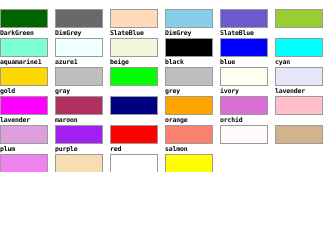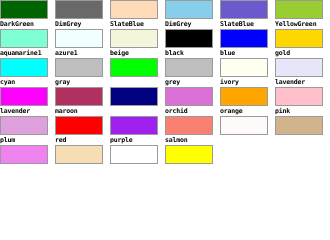--- a/index.html
+++ b/index.html
@@ -11,20 +11,21 @@
     width: 330px;
     height: 172px;
     overflow: hidden;
     font-family: "DejaVu Sans Mono", "Liberation Mono", monospace;
   }
   #color-grid {
     display: grid;
     grid-template-columns: repeat(6, 55px);
     grid-auto-rows: 29px;
     width: 330px;
+    margin-top: 9px;
   }
   .swatch-cell {
     width: 55px;
     height: 29px;
     box-sizing: border-box;
     position: relative;
   }
   .swatch-chip {
     width: 48px;
     height: 19px;
@@ -63,21 +64,20 @@
     <div class="swatch-cell">
       <span class="swatch-chip" style="background: rgb(135, 206, 235);"></span>
       <span class="swatch-label">DimGrey</span>
     </div>
     <div class="swatch-cell">
       <span class="swatch-chip" style="background: rgb(106, 90, 205);"></span>
       <span class="swatch-label">SlateBlue</span>
     </div>
     <div class="swatch-cell">
       <span class="swatch-chip" style="background: rgb(154, 205, 50);"></span>
-      <span class="swatch-label">YellowGreen</span>
     </div>
     <div class="swatch-cell">
       <span class="swatch-chip" style="background: rgb(127, 255, 212);"></span>
       <span class="swatch-label">aquamarine1</span>
     </div>
     <div class="swatch-cell">
       <span class="swatch-chip" style="background: rgb(240, 255, 255);"></span>
       <span class="swatch-label">azure1</span>
     </div>
     <div class="swatch-cell">
@@ -86,26 +86,26 @@
     </div>
     <div class="swatch-cell">
       <span class="swatch-chip" style="background: rgb(0, 0, 0);"></span>
       <span class="swatch-label">black</span>
     </div>
     <div class="swatch-cell">
       <span class="swatch-chip" style="background: rgb(0, 0, 255);"></span>
       <span class="swatch-label">blue</span>
     </div>
     <div class="swatch-cell">
+      <span class="swatch-chip" style="background: rgb(0, 255, 255);"></span>
+      <span class="swatch-label">cyan</span>
+    </div>
+    <div class="swatch-cell">
       <span class="swatch-chip" style="background: rgb(255, 215, 0);"></span>
       <span class="swatch-label">gold</span>
-    </div>
-    <div class="swatch-cell">
-      <span class="swatch-chip" style="background: rgb(0, 255, 255);"></span>
-      <span class="swatch-label">cyan</span>
     </div>
     <div class="swatch-cell">
       <span class="swatch-chip" style="background: rgb(190, 190, 190);"></span>
       <span class="swatch-label">gray</span>
     </div>
     <div class="swatch-cell">
       <span class="swatch-chip" style="background: rgb(0, 255, 0);"></span>
     </div>
     <div class="swatch-cell">
       <span class="swatch-chip" style="background: rgb(190, 190, 190);"></span>
@@ -124,42 +124,41 @@
       <span class="swatch-label">lavender</span>
     </div>
     <div class="swatch-cell">
       <span class="swatch-chip" style="background: rgb(176, 48, 96);"></span>
       <span class="swatch-label">maroon</span>
     </div>
     <div class="swatch-cell">
       <span class="swatch-chip" style="background: rgb(0, 0, 128);"></span>
     </div>
     <div class="swatch-cell">
+      <span class="swatch-chip" style="background: rgb(255, 165, 0);"></span>
+      <span class="swatch-label">orange</span>
+    </div>
+    <div class="swatch-cell">
       <span class="swatch-chip" style="background: rgb(218, 112, 214);"></span>
       <span class="swatch-label">orchid</span>
     </div>
     <div class="swatch-cell">
-      <span class="swatch-chip" style="background: rgb(255, 165, 0);"></span>
-      <span class="swatch-label">orange</span>
-    </div>
-    <div class="swatch-cell">
       <span class="swatch-chip" style="background: rgb(255, 192, 203);"></span>
-      <span class="swatch-label">pink</span>
     </div>
     <div class="swatch-cell">
       <span class="swatch-chip" style="background: rgb(221, 160, 221);"></span>
       <span class="swatch-label">plum</span>
     </div>
     <div class="swatch-cell">
+      <span class="swatch-chip" style="background: rgb(160, 32, 240);"></span>
+      <span class="swatch-label">purple</span>
+    </div>
+    <div class="swatch-cell">
       <span class="swatch-chip" style="background: rgb(255, 0, 0);"></span>
       <span class="swatch-label">red</span>
-    </div>
-    <div class="swatch-cell">
-      <span class="swatch-chip" style="background: rgb(160, 32, 240);"></span>
-      <span class="swatch-label">purple</span>
     </div>
     <div class="swatch-cell">
       <span class="swatch-chip" style="background: rgb(250, 128, 114);"></span>
       <span class="swatch-label">salmon</span>
     </div>
     <div class="swatch-cell">
       <span class="swatch-chip" style="background: rgb(255, 250, 250);"></span>
       <span class="swatch-label"></span>
     </div>
     <div class="swatch-cell">

